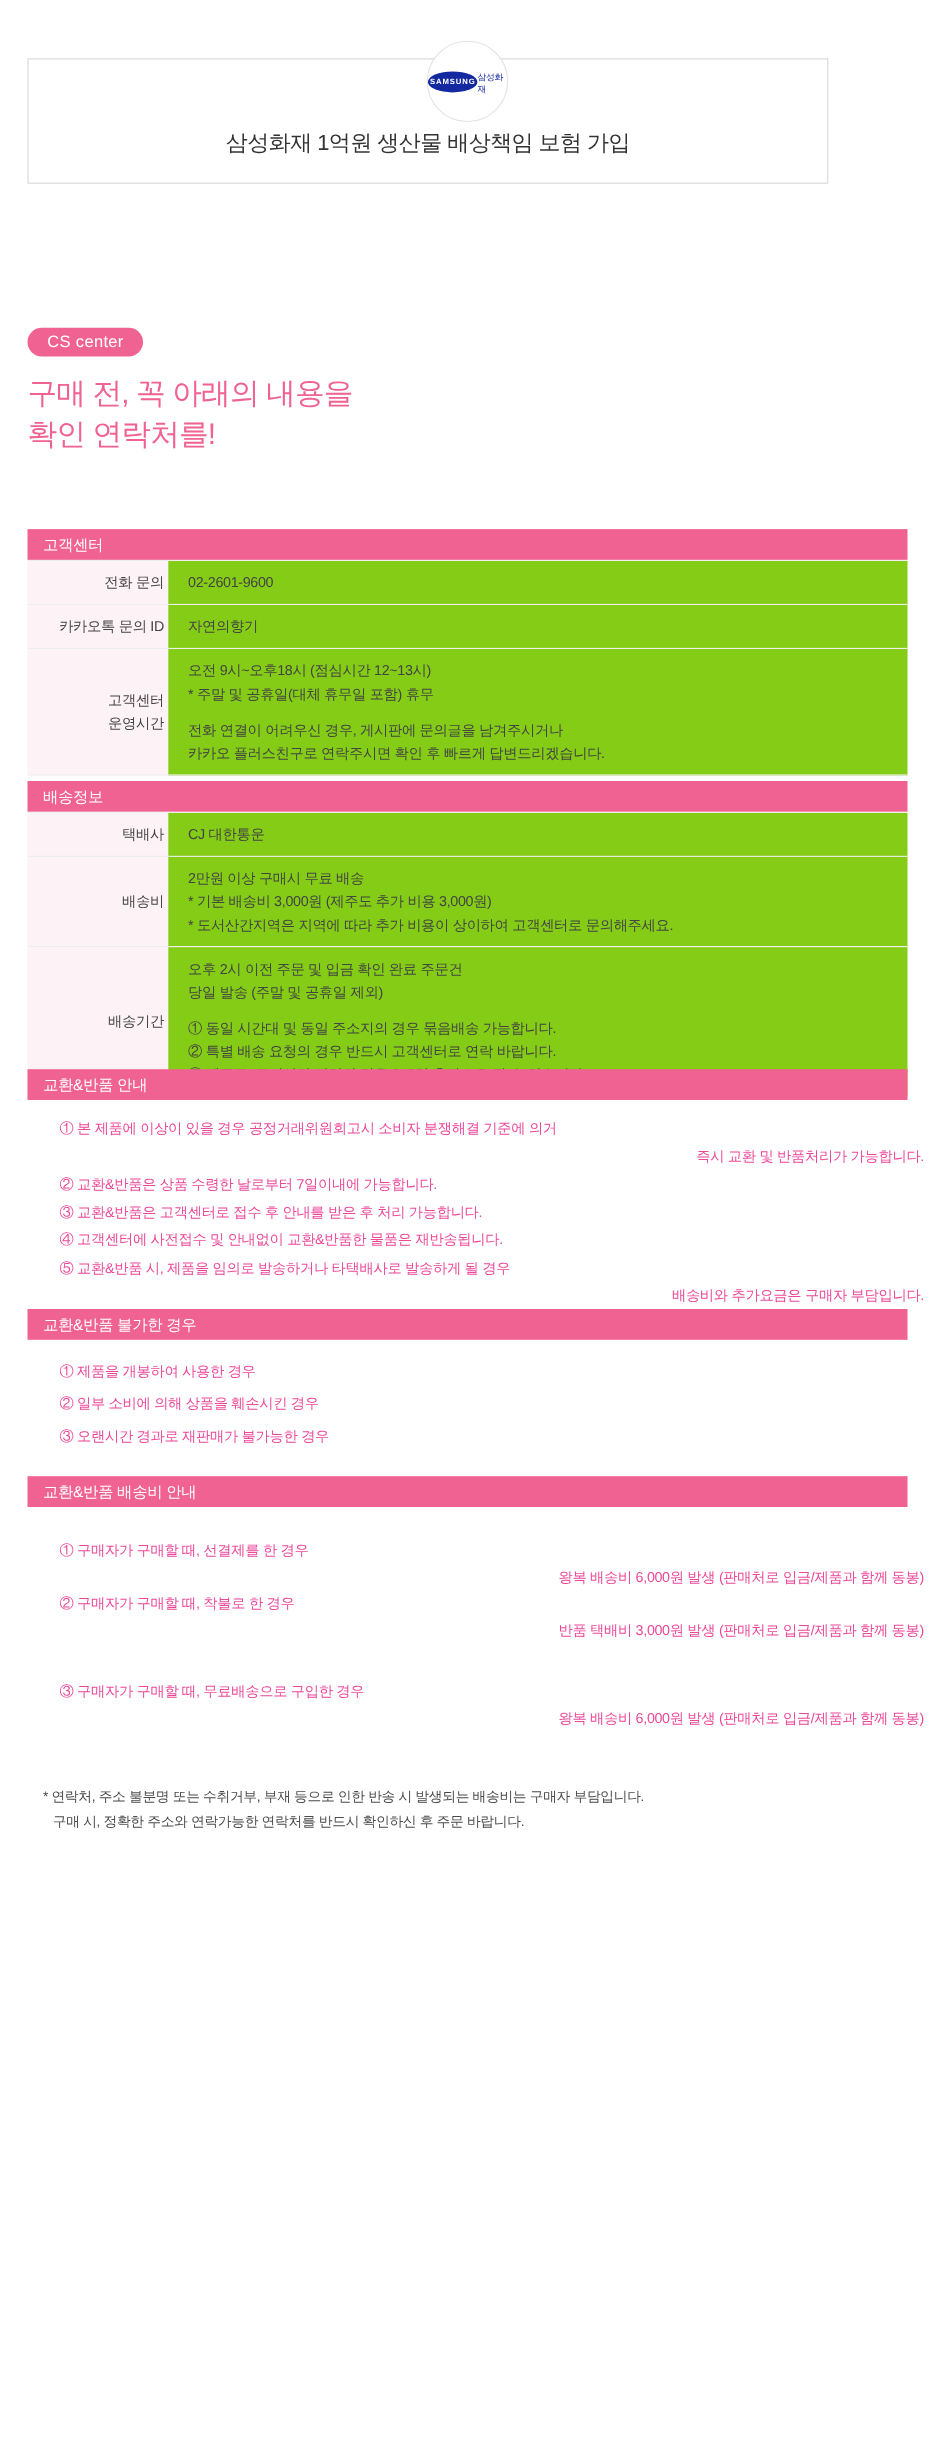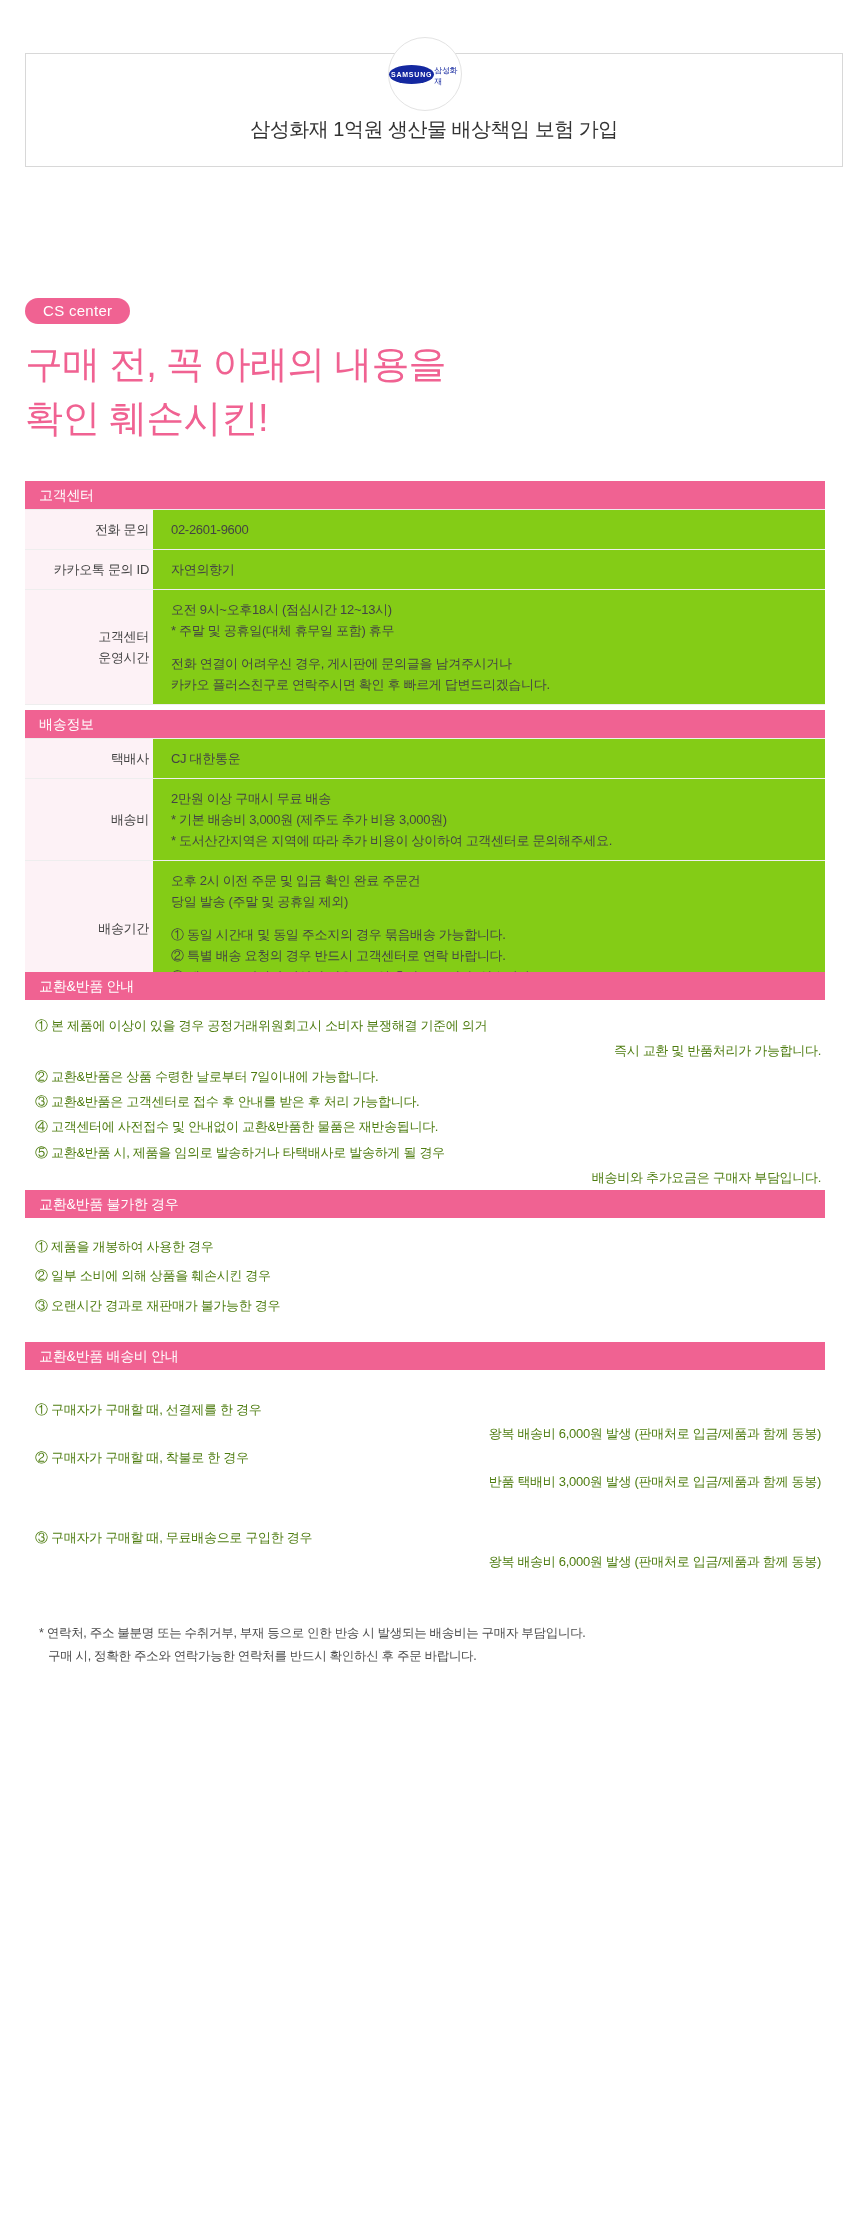--- a/index.html
+++ b/index.html
@@ -16,21 +16,21 @@
     min-height: 2233px;
     position: relative;
     background: #fff;
   }
 
   
   .insurance-banner {
     position: absolute;
     left: 25px;
     top: 53px;
-    width: 818px;
+    width: 728px;
     height: 114px;
     border: 1px solid #d8d8d8;
     background: #fff;
   }
   .insurance-text {
     position: absolute;
     left: 0; right: 0;
     top: 62px;
     text-align: center;
     font-size: 20px;
@@ -84,21 +84,21 @@
     color: #fff;
     border-radius: 14px;
     padding: 4px 18px 5px 18px;
     font-size: 15px;
     letter-spacing: 0.3px;
   }
   .headline {
     position: absolute;
     left: 25px;
     top: 338px;
-    font-size: 38px;
+    font-size: 27px;
     line-height: 1.42;
     color: #f06292;
     letter-spacing: -0.8px;
     font-weight: normal;
   }
 
   
   .sec-title {
     position: absolute;
     left: 25px;
@@ -138,25 +138,25 @@
     padding: 9px 0 9px 18px;
     color: #444;
     background: #84cc16;
   }
   .tbl tr:first-child td { border-top: 1px solid #eee; }
   .gap { display:block; height: 12px; }
 
   
   .list-block {
     position: absolute;
-    left: 21px;
+    left: 40px;
     width: 800px;
     font-size: 13px;
     line-height: 1.95;
-    color: #4d7c0f;
+    color: #ec4899;
     letter-spacing: -0.3px;
   }
   .list-block .li { padding-left: 14px; }
   .list-block .li .cont { display:block; padding-left: 17px; text-align: right; }
   .list-block.sp { line-height: 2.25; }
 
   .note {
     position: absolute;
     left: 25px;
     width: 800px;
@@ -179,21 +179,21 @@
   <div class="samsung-logo">
     <div class="samsung-oval">
       <span>SAMSUNG</span>
     </div>
     <div class="samsung-sub">삼성화재</div>
   </div>
 
   <div class="cs-badge">CS center</div>
   <div class="headline">
     <div>구매 전, 꼭 아래의 내용을</div>
-    <div>확인 훼손시킨!</div>
+    <div>확인 연락처를!</div>
   </div>
 
   <div class="sec-title" style="top:481px;">고객센터</div>
   <table class="tbl" style="top:509px;">
     <tbody>
         <tr>
       <td class="lbl">전화 문의</td>
       <td class="val">02-2601-9600</td>
     </tr>
     <tr>

